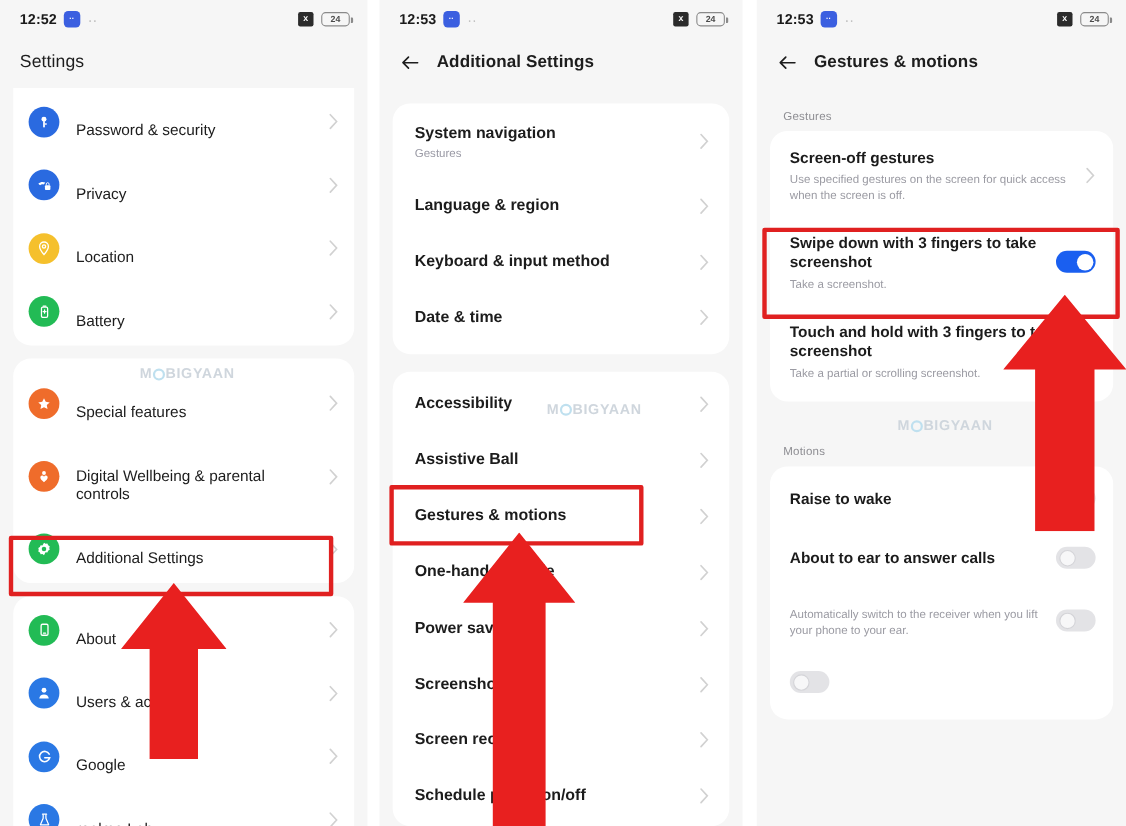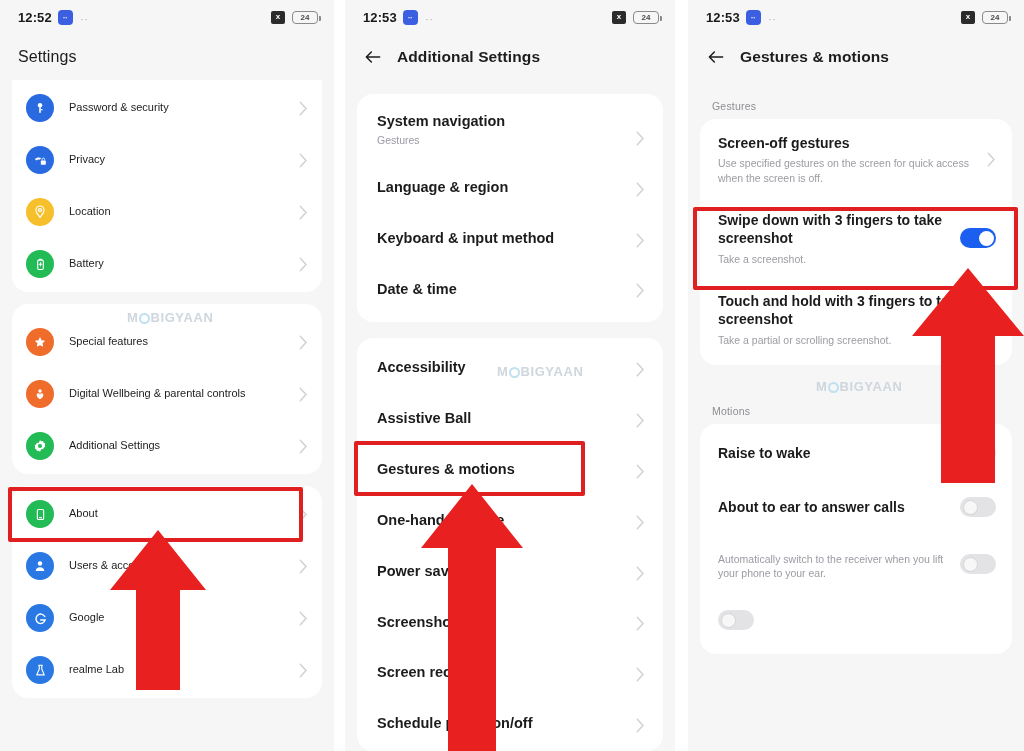--- a/index.html
+++ b/index.html
@@ -68,26 +68,26 @@
   .card.flush-top { border-radius: 0 0 16px 16px; margin-top:-4px; }
 
   
   .row {
     display:flex; align-items:center; gap:15px;
     padding: 12px 14px 12px 14px; position:relative; min-height:52px;
   }
   .ico { width:28px; height:28px; border-radius:50%; flex:none;
          display:flex; align-items:center; justify-content:center; }
   .ico svg { display:block; }
-  .row-label { font-size:11px; color:#1c1c1c; font-weight:500; line-height:1.25; flex:1; }
+  .row-label { font-size:14px; color:#1c1c1c; font-weight:500; line-height:1.25; flex:1;margin-top:16px; }
   .chev { flex:none; width:9px; height:15px; opacity:.45; }
 
   
   .prow {
-    display:flex; align-items:flex-end; padding: 16px 18px 16px 20px;
+    display:flex; align-items:center; padding: 16px 18px 16px 20px;
     min-height: 50px; position:relative;
   }
   .prow-main { flex:1; }
   .prow-title { font-size:14.5px; color:#1c1c1c; font-weight:600; line-height:1.3; }
   .prow-sub { font-size:10.5px; color:#9a9aa5; margin-top:3px; }
 
   
   .section-label {
     font-size:10.5px; color:#8e8e93; padding: 10px 10px 7px 12px; letter-spacing:.2px;
   }

